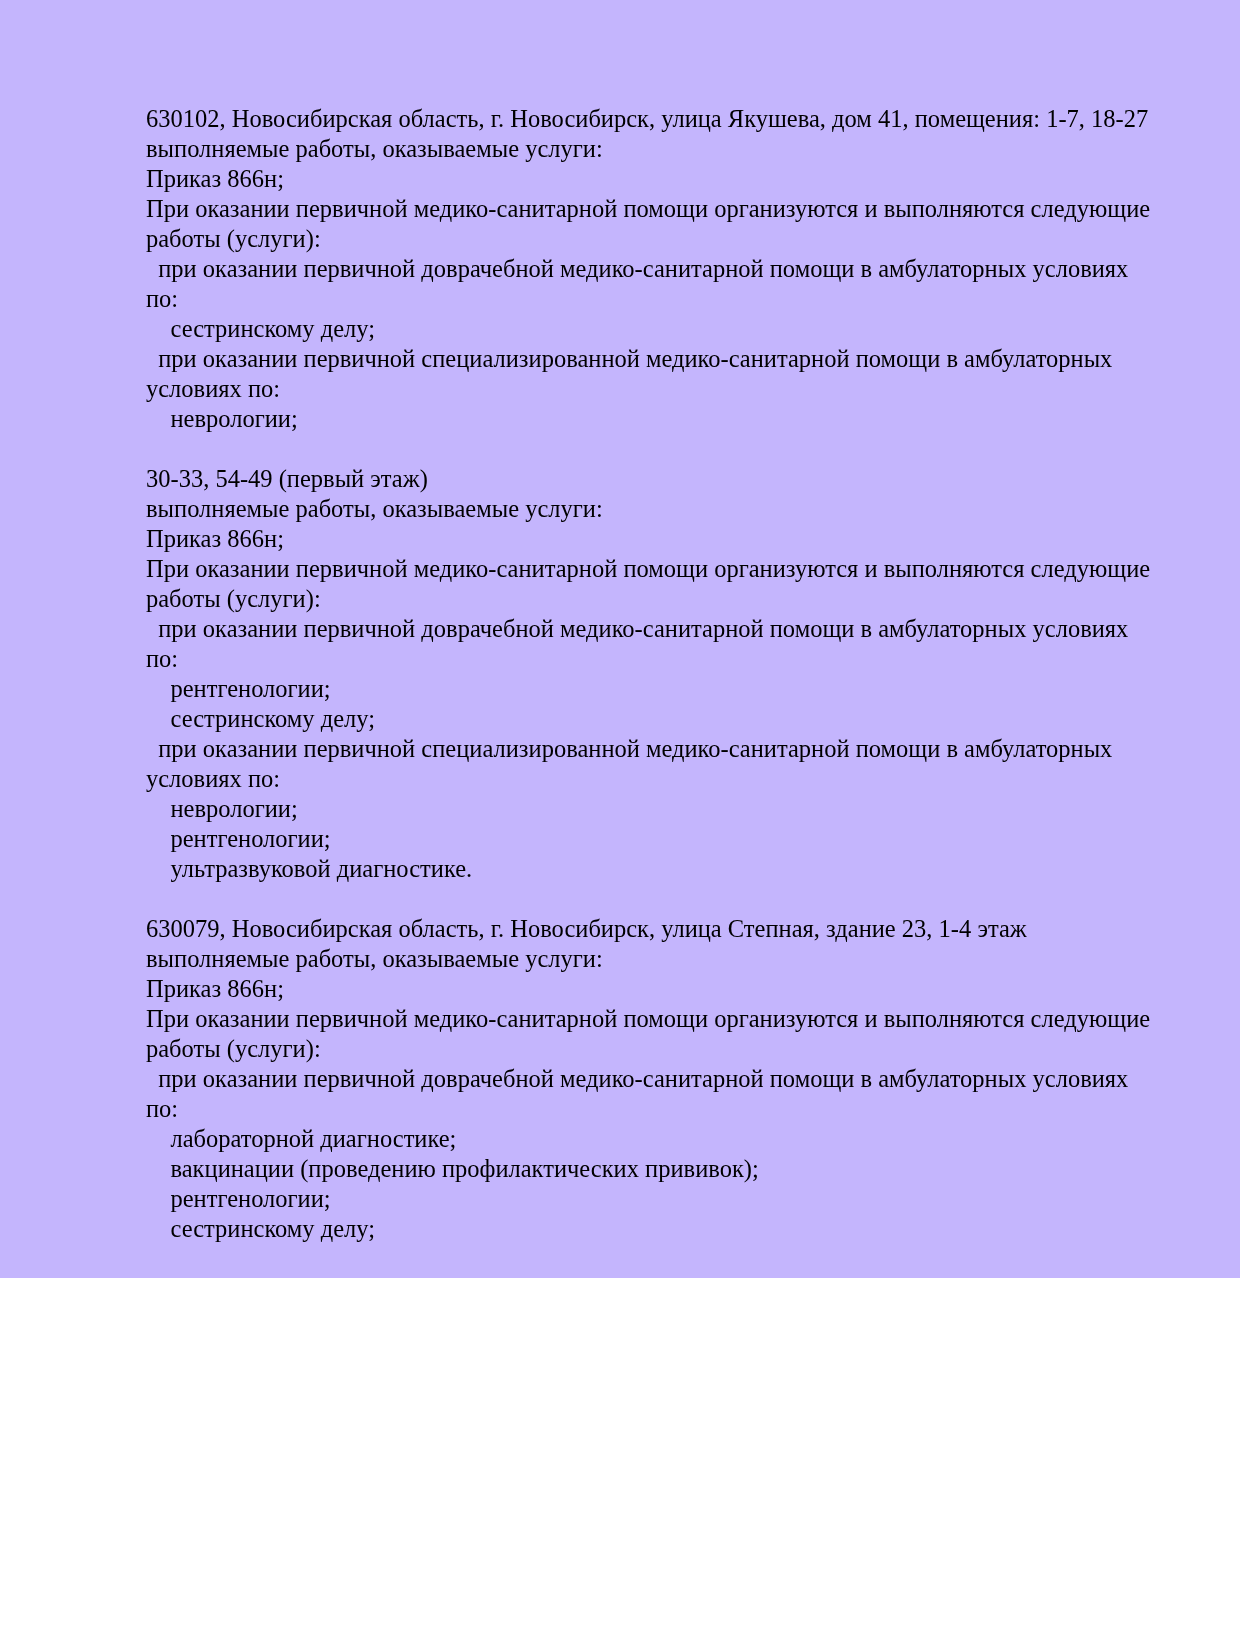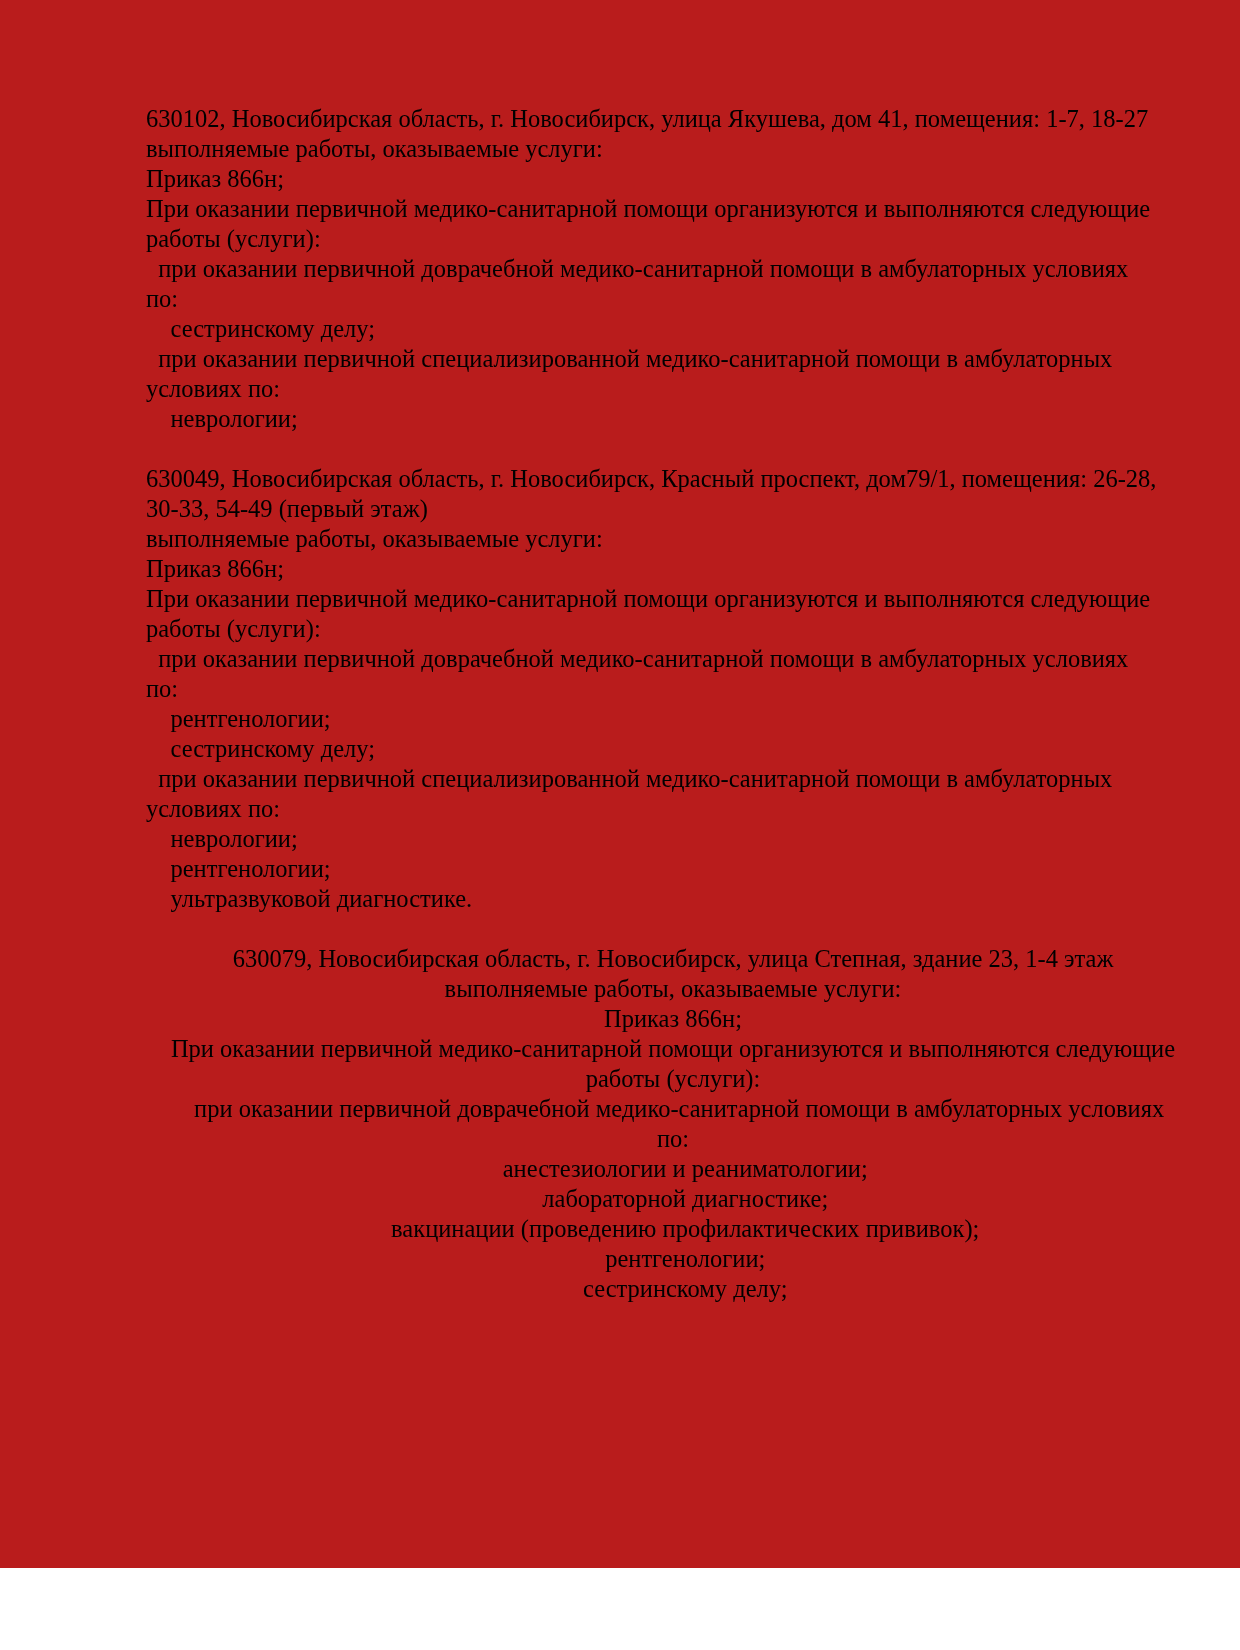--- a/index.html
+++ b/index.html
@@ -4,40 +4,39 @@
 <title>Document</title>
 <style>
   html, body {
     margin: 0;
     padding: 0;
     background: #ffffff;
   }
   .page {
     position: relative;
     width: 1240px;
-    height: 1568px;
-    background: #b91c1c;
+    height: 1278px;
+    background: #c4b5fd;
     overflow: hidden;
     font-family: "Liberation Serif", "DejaVu Serif", serif;
     color: #000000;
   }
   .content {
     position: absolute;
     top: 104px;
     left: 146px;
     right: 40px;
     font-size: 24.5px;
     line-height: 30px;
   }
   .address-block {
     margin: 0 0 30px 0; 
   }
   .address-block:last-child {
     margin-bottom: 0;
-    text-align: center;
   }
   .doc-line {
     white-space: pre;       
     min-height: 30px;
   }
 </style>
 </head>
 <body>
 
 <div class="page">
@@ -49,21 +48,20 @@
         <div class="doc-line">При оказании первичной медико-санитарной помощи организуются и выполняются следующие</div>
         <div class="doc-line">работы (услуги):</div>
         <div class="doc-line">  при оказании первичной доврачебной медико-санитарной помощи в амбулаторных условиях</div>
         <div class="doc-line">по:</div>
         <div class="doc-line">    сестринскому делу;</div>
         <div class="doc-line">  при оказании первичной специализированной медико-санитарной помощи в амбулаторных</div>
         <div class="doc-line">условиях по:</div>
         <div class="doc-line">    неврологии;</div>
       </section>
       <section class="address-block">
-        <div class="doc-line">630049, Новосибирская область, г. Новосибирск, Красный проспект, дом79/1, помещения: 26-28,</div>
         <div class="doc-line">30-33, 54-49 (первый этаж)</div>
         <div class="doc-line">выполняемые работы, оказываемые услуги:</div>
         <div class="doc-line">Приказ 866н;</div>
         <div class="doc-line">При оказании первичной медико-санитарной помощи организуются и выполняются следующие</div>
         <div class="doc-line">работы (услуги):</div>
         <div class="doc-line">  при оказании первичной доврачебной медико-санитарной помощи в амбулаторных условиях</div>
         <div class="doc-line">по:</div>
         <div class="doc-line">    рентгенологии;</div>
         <div class="doc-line">    сестринскому делу;</div>
         <div class="doc-line">  при оказании первичной специализированной медико-санитарной помощи в амбулаторных</div>
@@ -73,20 +71,19 @@
         <div class="doc-line">    ультразвуковой диагностике.</div>
       </section>
       <section class="address-block">
         <div class="doc-line">630079, Новосибирская область, г. Новосибирск, улица Степная, здание 23, 1-4 этаж</div>
         <div class="doc-line">выполняемые работы, оказываемые услуги:</div>
         <div class="doc-line">Приказ 866н;</div>
         <div class="doc-line">При оказании первичной медико-санитарной помощи организуются и выполняются следующие</div>
         <div class="doc-line">работы (услуги):</div>
         <div class="doc-line">  при оказании первичной доврачебной медико-санитарной помощи в амбулаторных условиях</div>
         <div class="doc-line">по:</div>
-        <div class="doc-line">    анестезиологии и реаниматологии;</div>
         <div class="doc-line">    лабораторной диагностике;</div>
         <div class="doc-line">    вакцинации (проведению профилактических прививок);</div>
         <div class="doc-line">    рентгенологии;</div>
         <div class="doc-line">    сестринскому делу;</div>
       </section>
     </main>
 </div>
 
 </body></html>

